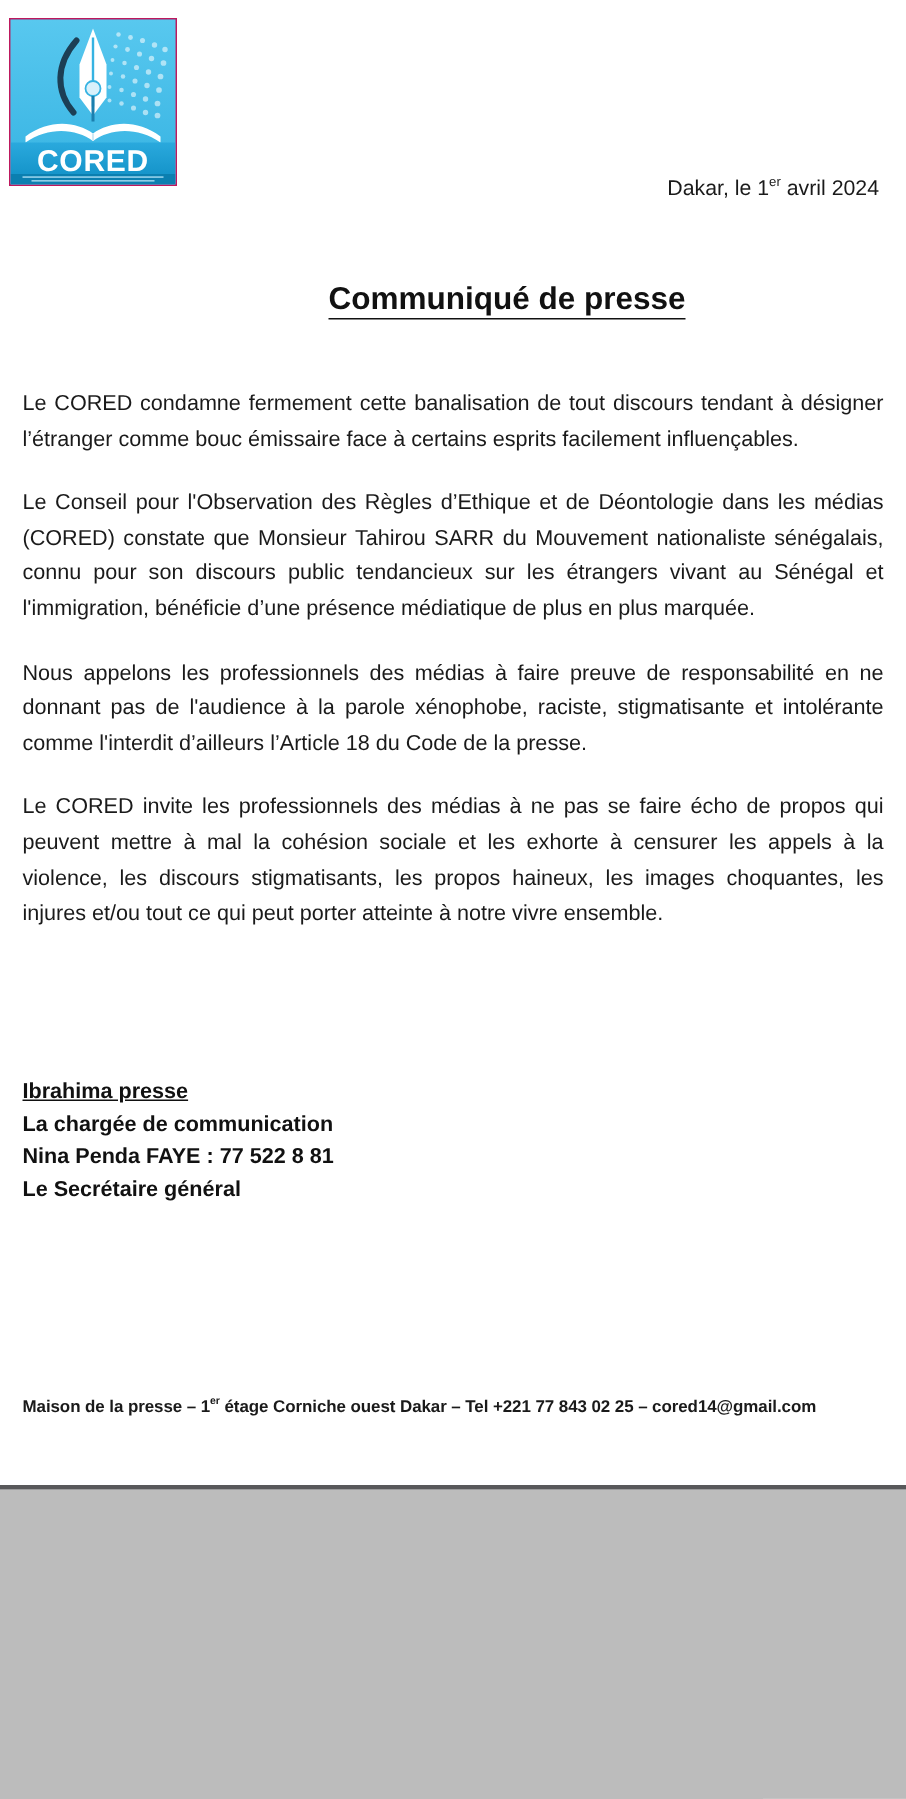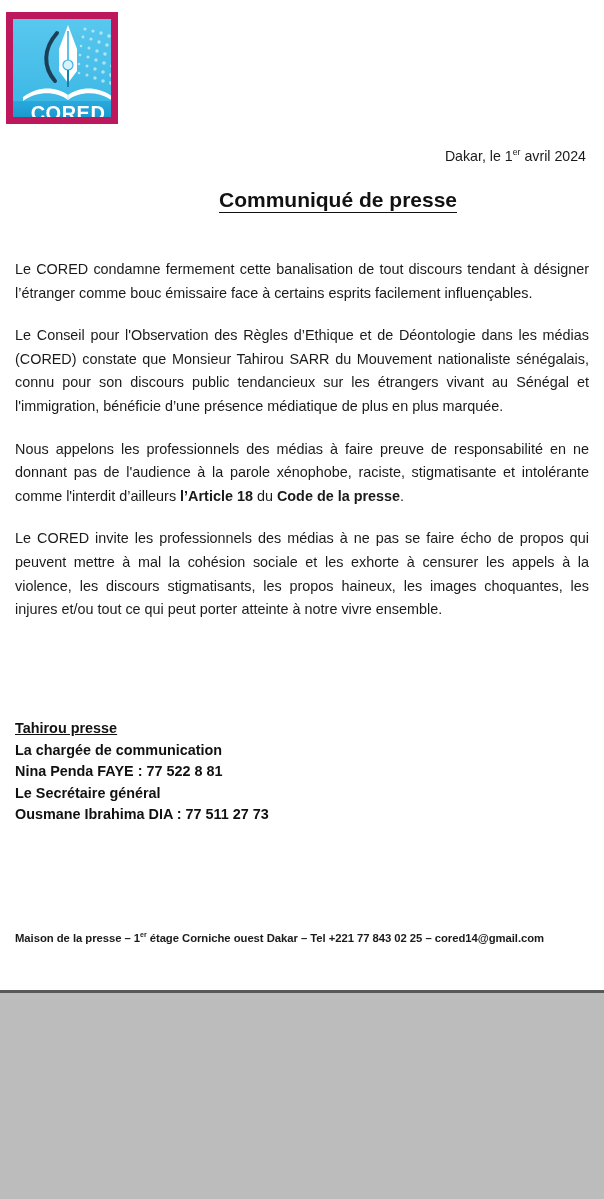--- a/index.html
+++ b/index.html
@@ -46,21 +46,21 @@
     height: 130px;
   }
 
   .logo {
     position: absolute;
     left: 6px;
     top: 12px;
     width: 112px;
     height: 112px;
     background: #4fc3ea;
-    border: 7px solid #be185d;
+    border: 1px solid #be185d;
     box-sizing: border-box;
     overflow: hidden;
   }
   .logo-svg { display: block; width: 110px; height: 110px; }
 
   .org-title {
     position: absolute;
     left: 112px;
     top: 14px;
     width: 490px;
@@ -73,21 +73,20 @@
   .org-title .l2 { display: block; }
 
   .dateline {
     position: absolute;
     left: 0;
     top: 118px;
     width: 586px;
     text-align: right;
     font-size: 14.2px;
     color: #1a1a1a;
-    margin-top: 30px;
   }
   .dateline sup {
     font-size: 0.62em;
     vertical-align: super;
     line-height: 0;
   }
 
   
   .doc-title {
     position: absolute;
@@ -113,21 +112,21 @@
     width: 574px;
   }
   .para {
     text-align: justify;
     font-size: 14.4px;
     line-height: 23.6px;
     color: #1a1a1a;
     margin: 0 0 19px 0;
   }
   .para:last-child { margin-bottom: 0; }
-  .para b { font-weight: bold; }
+  .para b { font-weight: normal; }
 
   
   .contacts {
     position: absolute;
     left: 15px;
     top: 718px;
     width: 400px;
     font-size: 14.4px;
     line-height: 21.5px;
     font-weight: bold;
@@ -247,24 +246,23 @@
   </div>
 
   <div class="body-wrap">
     <p class="para">Le CORED condamne fermement cette banalisation de tout discours tendant à désigner l’étranger comme bouc émissaire face à certains esprits facilement influençables.</p>
     <p class="para">Le Conseil pour l'Observation des Règles d’Ethique et de Déontologie dans les médias (CORED) constate que Monsieur Tahirou SARR du Mouvement nationaliste sénégalais, connu pour son discours public tendancieux sur les étrangers vivant au Sénégal et l'immigration, bénéficie d’une présence médiatique de plus en plus marquée.</p>
     <p class="para"><span>Nous appelons les professionnels des médias à faire preuve de responsabilité en ne donnant pas de l'audience à la parole xénophobe, raciste, stigmatisante et intolérante comme l'interdit d’ailleurs </span><b>l’Article 18</b><span> du </span><b>Code de la presse</b><span>.</span></p>
     <p class="para">Le CORED invite les professionnels des médias à ne pas se faire écho de propos qui peuvent mettre à mal la cohésion sociale et les exhorte à censurer les appels à la violence, les discours stigmatisants, les propos haineux, les images choquantes, les injures et/ou tout ce qui peut porter atteinte à notre vivre ensemble.</p>
   </div>
 
   <div class="contacts">
-    <span class="heading">Tahirou presse</span>
+    <span class="heading">Ibrahima presse</span>
     <span class="line">La chargée de communication</span>
     <span class="line">Nina Penda FAYE : 77 522 8 81</span>
     <span class="line">Le Secrétaire général</span>
-    <span class="line">Ousmane Ibrahima DIA : 77 511 27 73</span>
   </div>
 
   <div class="footer"><span>Maison de la presse – 1</span><sup>er</sup><span> étage Corniche ouest Dakar – Tel +221 77 843 02 25 – cored14@gmail.com</span></div>
 
 </div>
 
 <div id="below-fold"></div>
 
 </body></html>

